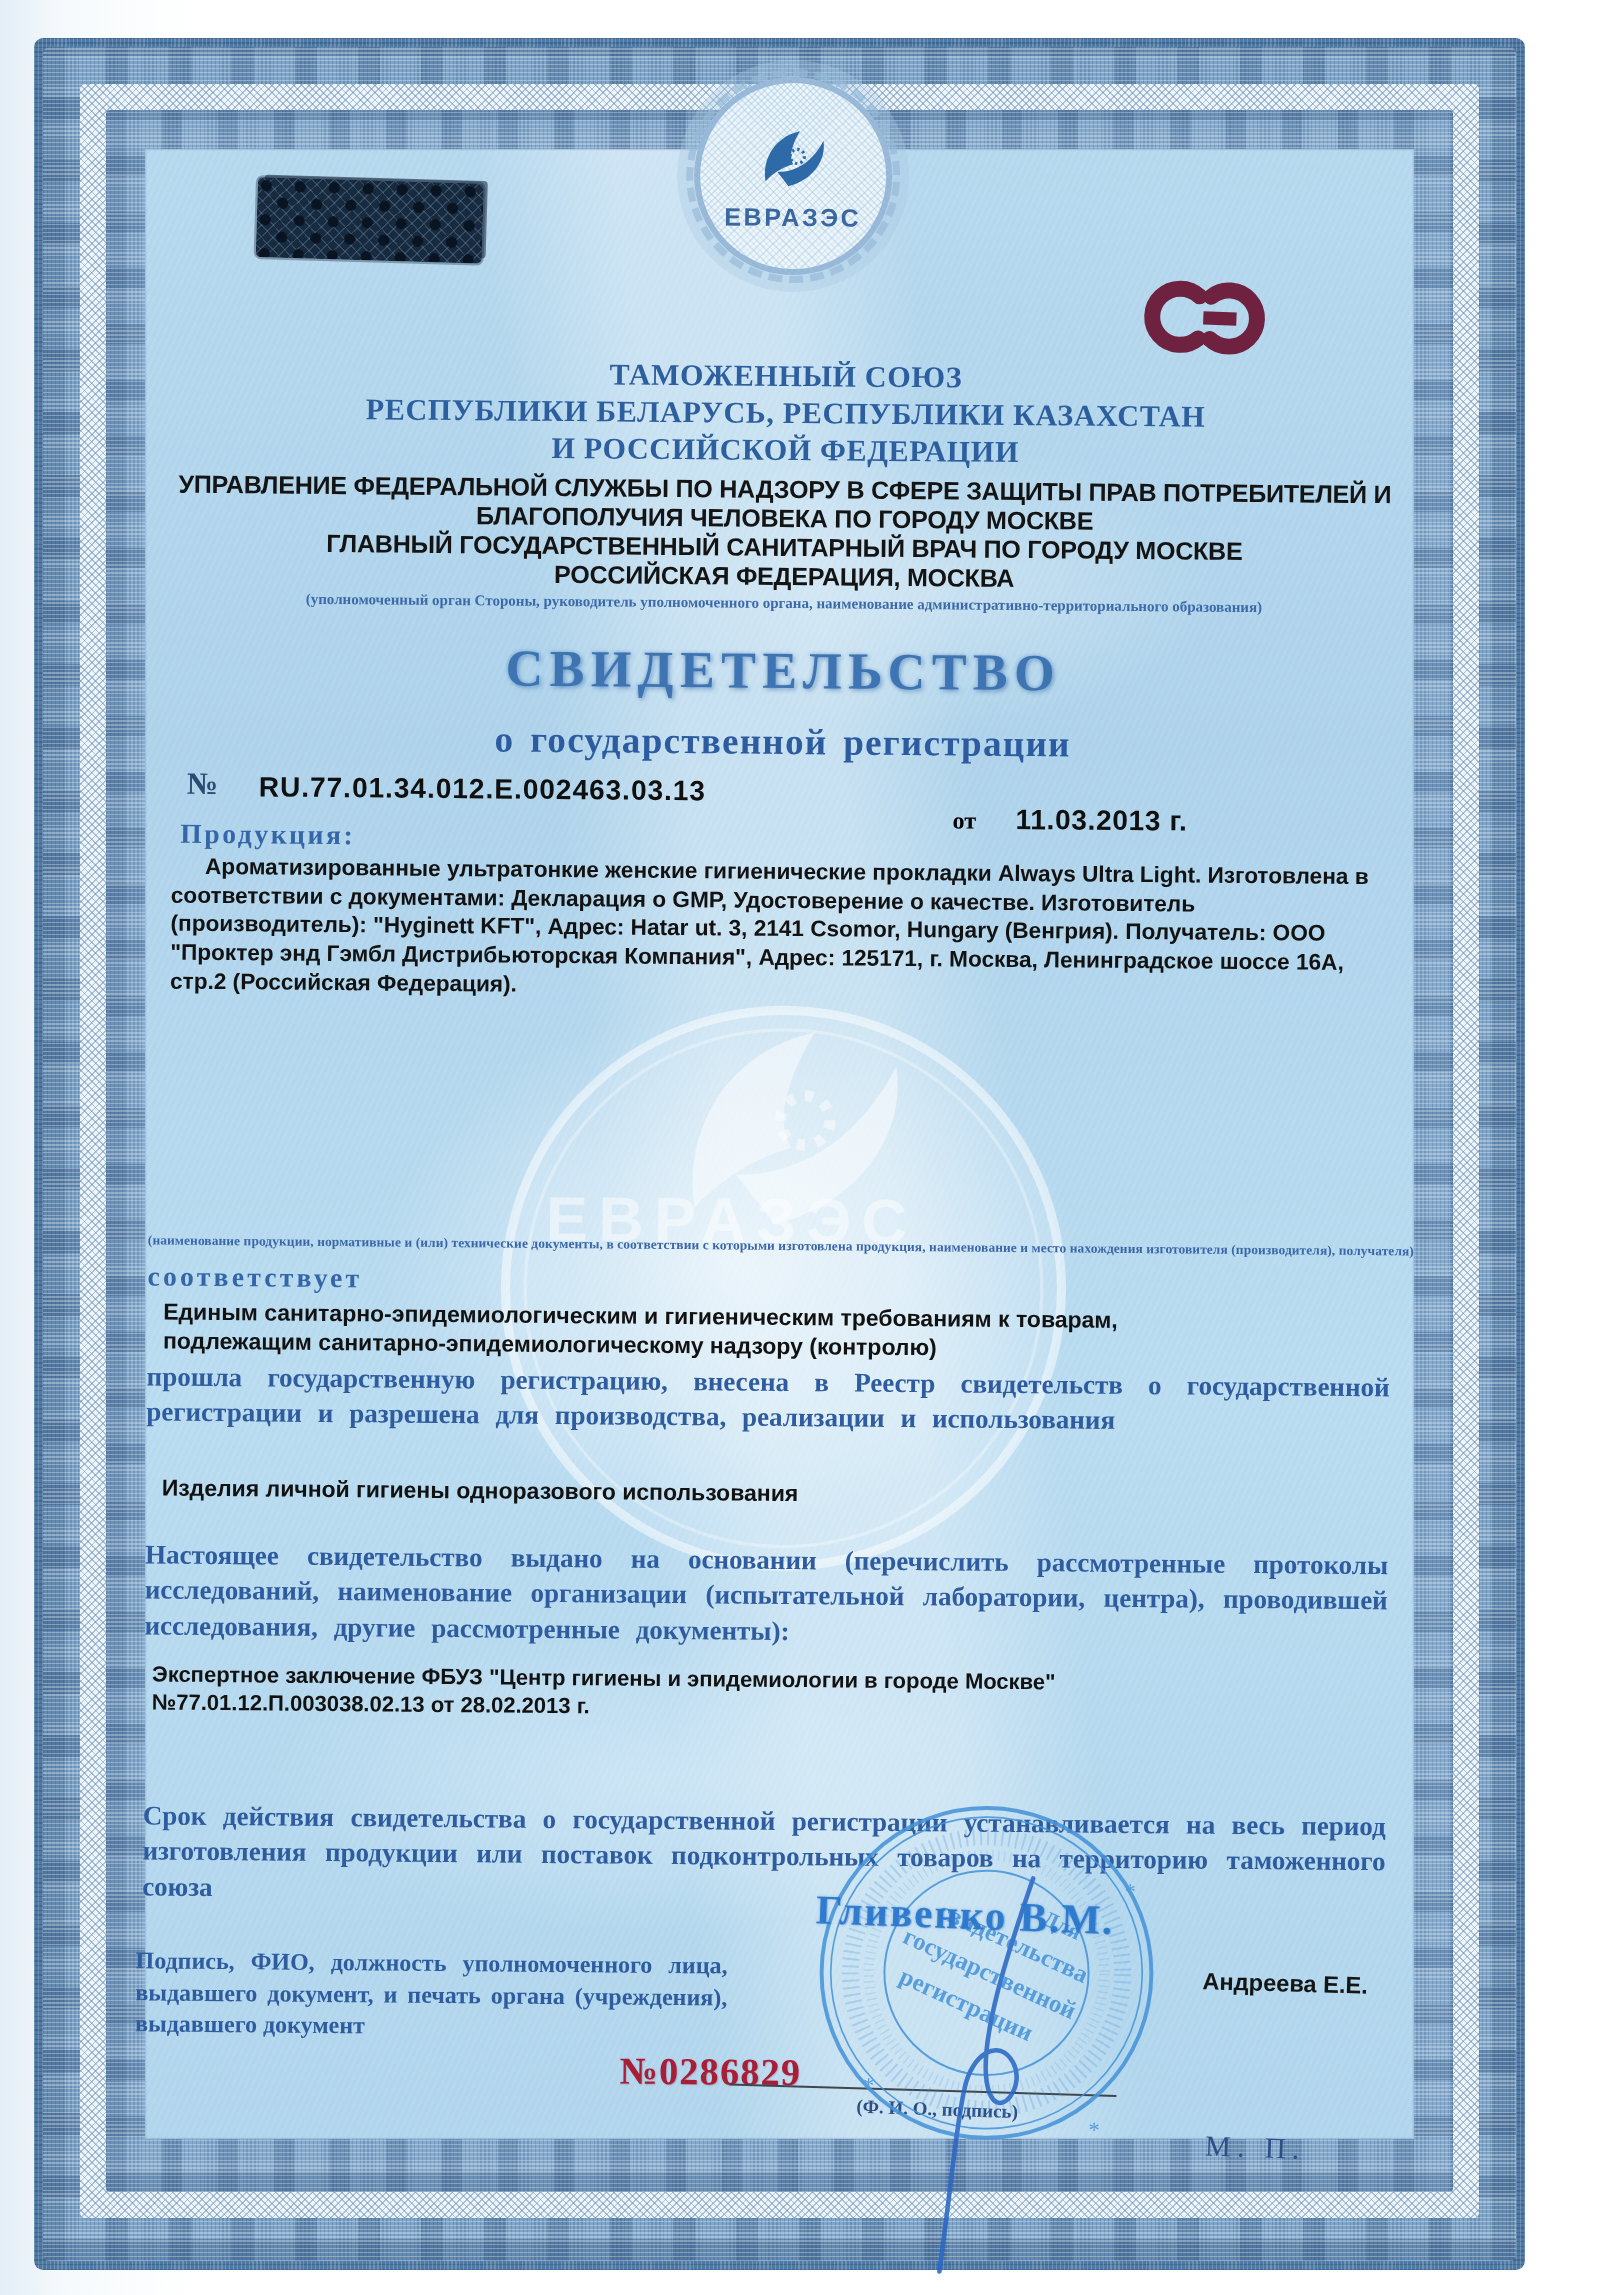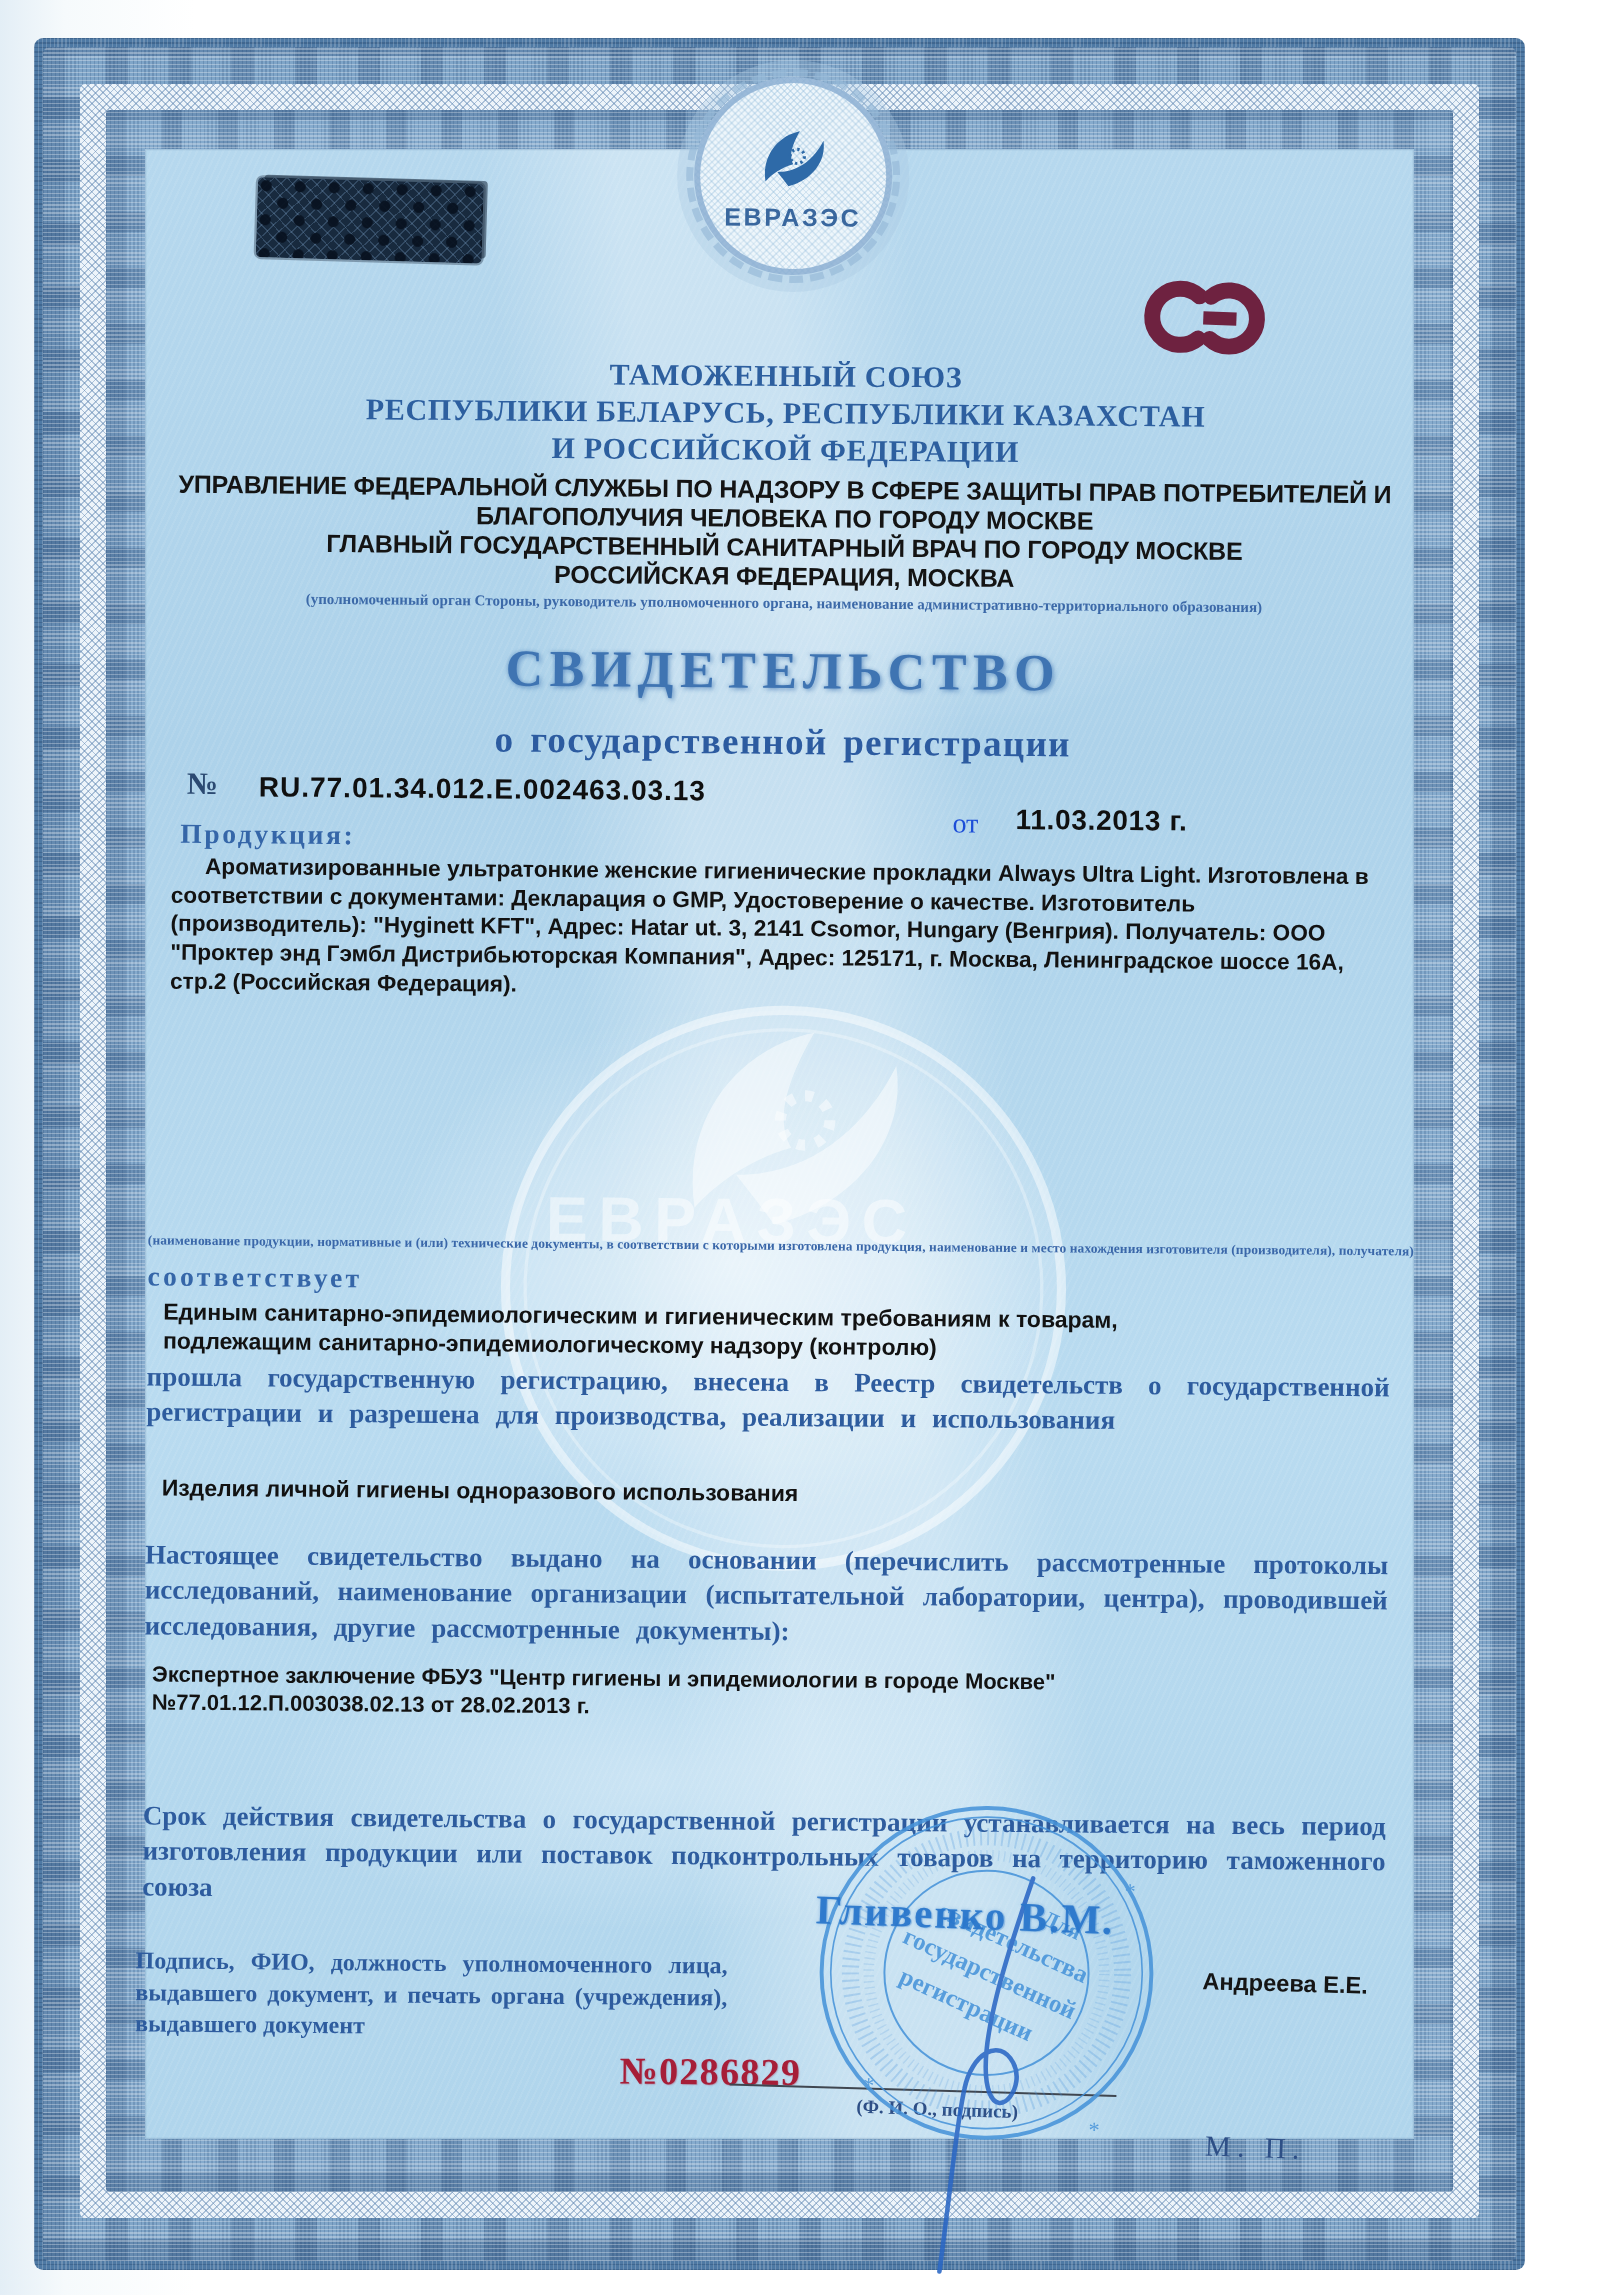--- a/index.html
+++ b/index.html
@@ -117,21 +117,21 @@
   .doc-subtitle{
     left:145px;top:720px;width:1269px;text-align:center;
     font-weight:700;font-size:37px;color:#2c5ba0;letter-spacing:1.3px;word-spacing:5.2px;
   }
 
   .num-label{left:184px;top:771px;font-size:31px;font-weight:700;color:#2c4a72;}
   .num-value{
     left:256px;top:776px;font-family:"Liberation Sans",sans-serif;font-weight:700;
     font-size:28px;color:#101010;letter-spacing:1px;
   }
-  .date-label{left:950px;top:806px;font-size:28px;font-weight:400;color:#1d4ed8;}
+  .date-label{left:950px;top:806px;font-size:24px;font-weight:700;color:#000000;}
   .date-value{
     left:1013px;top:802px;font-family:"Liberation Sans",sans-serif;font-weight:700;
     font-size:28px;color:#101010;letter-spacing:0.7px;
   }
 
   .product-label{left:178px;top:823px;font-size:27.5px;font-weight:700;color:#3566a8;letter-spacing:2.6px;}
   .product-text{
     left:169px;top:858px;width:1221px;
     font-family:"Liberation Sans",sans-serif;font-weight:700;font-size:22.6px;
     line-height:1.27;color:#121212;text-indent:34px;

